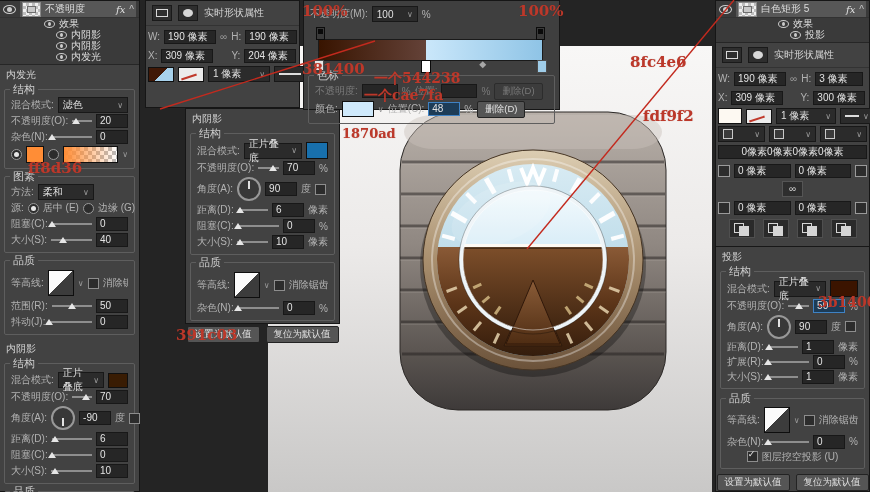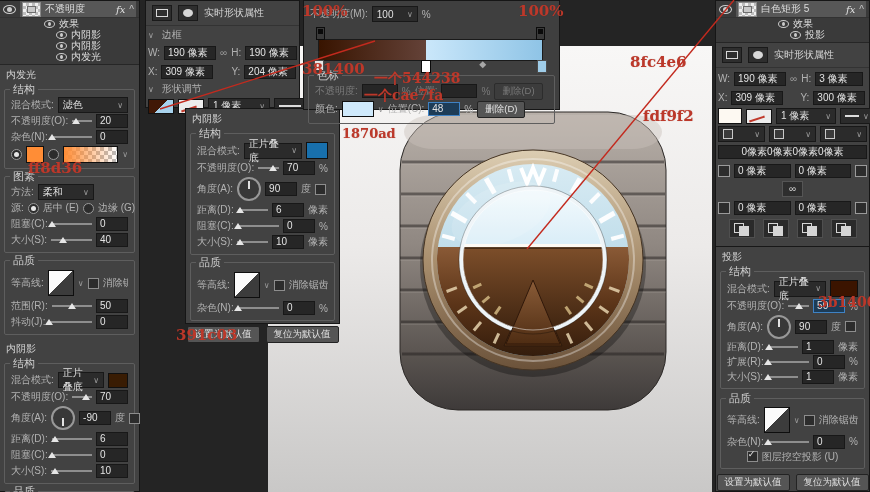--- a/index.html
+++ b/index.html
@@ -399,39 +399,33 @@
 
     </div>
   </div>
 
   <div class="pn p-c2a">
     <div class="phead">
       <span class="hicon rect"></span>
       <span class="hicon ell"></span>
       <span class="ptitle">实时形状属性</span>
     </div>
-    <div class="row caret-lb">
-      <span class="lbl">边框</span>
-    </div>
     <div class="row" style="height:17px">
       <span class="lbl">W:</span>
       <span class="val" style="width:44px">190 像素</span>
       <span style="color:#999">∞</span>
       <span class="lbl">H:</span>
       <span class="val" style="width:44px">190 像素</span>
     </div>
     <div class="row" style="height:17px">
       <span class="lbl">X:</span>
       <span class="val" style="width:44px">309 像素</span>
       <span style="width:10px"></span>
       <span class="lbl">Y:</span>
       <span class="val" style="width:44px">204 像素</span>
-    </div>
-    <div class="row caret-lb">
-      <span class="lbl">形状调节</span>
     </div>
     <div class="row" style="height:16px">
       <span class="fillsw"></span>
       <span class="strk"></span>
       <div class="dd" style="width:52px">
         <span>1 像素</span>
           <span class="car">∨</span>
       </div>
       <div class="dd" style="flex:1">
         <span class="lineprev"></span>

